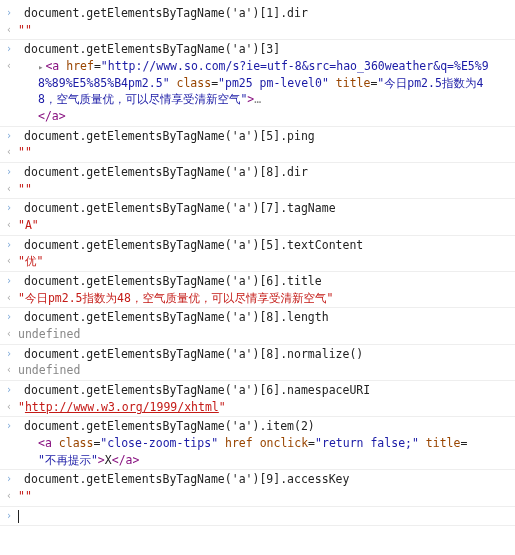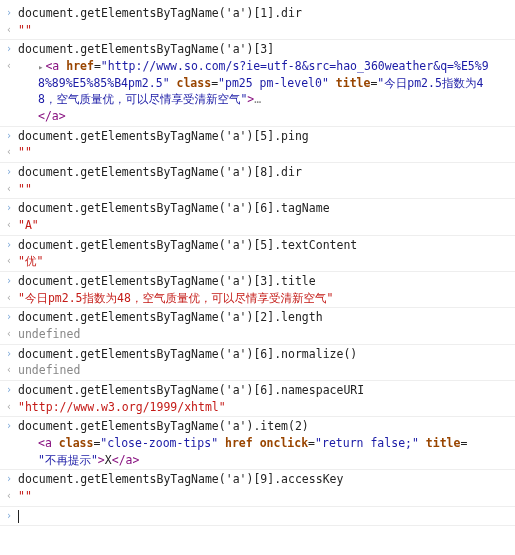--- a/index.html
+++ b/index.html
@@ -36,25 +36,25 @@
     font-family: Consolas, Menlo, monospace;
     white-space: pre-wrap;
     word-break: break-all;
     padding-right: 20px;
   }
   .inline-expand {
     color: #888;
     font-size: 9px;
     padding-right: 2px;
   }
-  .cmd { color: #222; }
+  .cmd { color: #222; margin-left: 6px; }
   .str { color: #c41a16; }
   .undef { color: #888; }
   .tag-open, .tag-close { color: #881280; }
-  .attr-name { color: #994500; font-weight: bold; }
+  .attr-name { color: #994500; }
   .attr-val { color: #1a1aa6; }
   .text-node { color: #222; }
   .ellipsis { color: #888; }
   .indent { padding-left: 20px; }
   .current-line .content { outline: none; }
   .cursor {
     display: inline-block;
     width: 1px;
     height: 13px;
     background: #222;
@@ -105,75 +105,75 @@
     <span class="content"><span class="cmd">document.getElementsByTagName('a')[8].dir</span></span>
   </div>
       <div class="row">
     <span class="gutter-icon ">‹</span>
     <span class="content"><span class="str">""</span></span>
   </div>
     </div>
     <div class="entry">
       <div class="row">
     <span class="gutter-icon prompt">›</span>
-    <span class="content"><span class="cmd">document.getElementsByTagName('a')[6].tagName</span></span>
+    <span class="content"><span class="cmd">document.getElementsByTagName('a')[7].tagName</span></span>
   </div>
       <div class="row">
     <span class="gutter-icon ">‹</span>
     <span class="content"><span class="str">"A"</span></span>
   </div>
     </div>
     <div class="entry">
       <div class="row">
     <span class="gutter-icon prompt">›</span>
     <span class="content"><span class="cmd">document.getElementsByTagName('a')[5].textContent</span></span>
   </div>
       <div class="row">
     <span class="gutter-icon ">‹</span>
     <span class="content"><span class="str">"优"</span></span>
   </div>
     </div>
     <div class="entry">
       <div class="row">
     <span class="gutter-icon prompt">›</span>
-    <span class="content"><span class="cmd">document.getElementsByTagName('a')[3].title</span></span>
+    <span class="content"><span class="cmd">document.getElementsByTagName('a')[6].title</span></span>
   </div>
       <div class="row">
     <span class="gutter-icon ">‹</span>
     <span class="content"><span class="str">"今日pm2.5指数为48，空气质量优，可以尽情享受清新空气"</span></span>
   </div>
     </div>
     <div class="entry">
       <div class="row">
     <span class="gutter-icon prompt">›</span>
-    <span class="content"><span class="cmd">document.getElementsByTagName('a')[2].length</span></span>
+    <span class="content"><span class="cmd">document.getElementsByTagName('a')[8].length</span></span>
   </div>
       <div class="row">
     <span class="gutter-icon ">‹</span>
     <span class="content"><span class="undef">undefined</span></span>
   </div>
     </div>
     <div class="entry">
       <div class="row">
     <span class="gutter-icon prompt">›</span>
-    <span class="content"><span class="cmd">document.getElementsByTagName('a')[6].normalize()</span></span>
+    <span class="content"><span class="cmd">document.getElementsByTagName('a')[8].normalize()</span></span>
   </div>
       <div class="row">
     <span class="gutter-icon ">‹</span>
     <span class="content"><span class="undef">undefined</span></span>
   </div>
     </div>
     <div class="entry">
       <div class="row">
     <span class="gutter-icon prompt">›</span>
     <span class="content"><span class="cmd">document.getElementsByTagName('a')[6].namespaceURI</span></span>
   </div>
       <div class="row">
     <span class="gutter-icon ">‹</span>
-    <span class="content"><span class="str">"<span style="">http://www.w3.org/1999/xhtml</span>"</span></span>
+    <span class="content"><span class="str">"<span style="text-decoration:underline">http://www.w3.org/1999/xhtml</span>"</span></span>
   </div>
     </div>
     <div class="entry">
       <div class="row">
     <span class="gutter-icon prompt">›</span>
     <span class="content"><span class="cmd">document.getElementsByTagName('a').item(2)</span></span>
   </div>
       <div class="row">
     <span class="gutter-icon "></span>
     <span class="content"><div class="indent"><span class="tag-open">&lt;a</span> <span class="attr-name">class</span>=<span class="attr-val">"close-zoom-tips"</span> <span class="attr-name">href</span> <span class="attr-name">onclick</span>=<span class="attr-val">"return false;"</span> <span class="attr-name">title</span>=<br><span class="attr-val">"不再提示"</span><span class="tag-open">&gt;</span><span class="text-node">X</span><span class="tag-close">&lt;/a&gt;</span></div></span>

